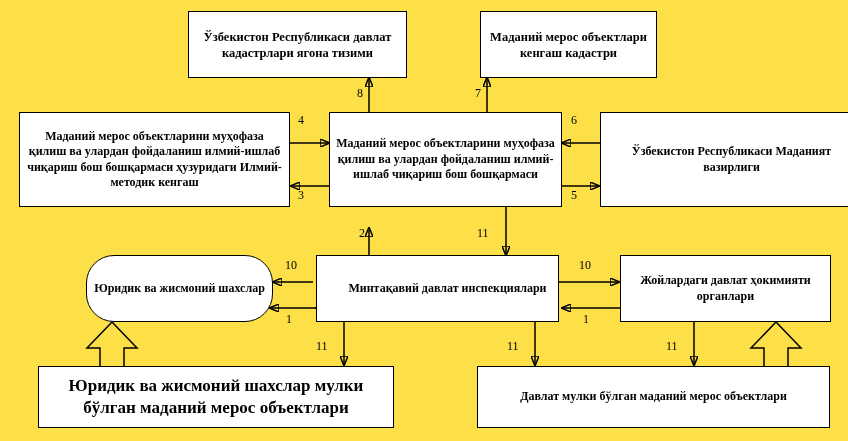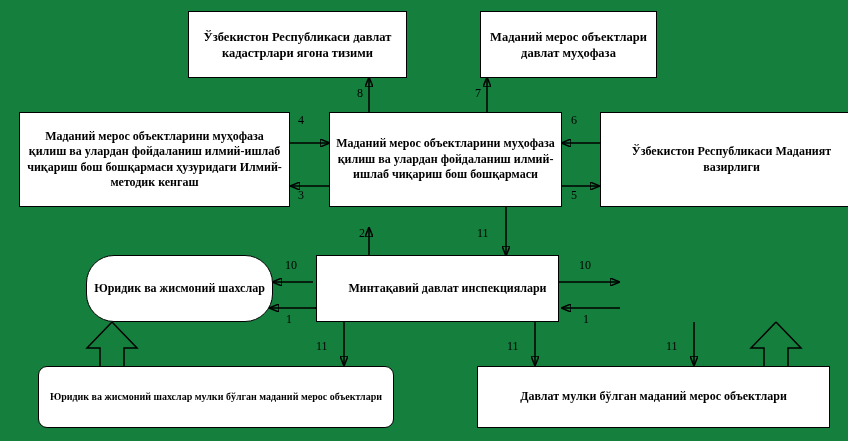--- a/index.html
+++ b/index.html
@@ -4,21 +4,21 @@
 <style>
   html, body {
     margin: 0;
     padding: 0;
     background: #ffffff;
   }
   #canvas {
     position: relative;
     width: 848px;
     height: 441px;
-    background: #15803d;
+    background: #fde047;
     font-family: "Liberation Serif", "DejaVu Serif", serif;
     overflow: hidden;
   }
   .box {
     position: absolute;
     box-sizing: border-box;
     border: 1.6px solid #000000;
     background: #ffffff;
     display: flex;
     align-items: center;
@@ -109,21 +109,21 @@
     <polyline class="hollow" points="112,322 137,348 124,348 124,368 100,368 100,348 87,348 112,322"></polyline>
 
     <polyline class="hollow" points="776,322 801,348 788,348 788,368 764,368 764,348 751,348 776,322"></polyline>
   </svg>
 
   <div class="box" style="left:188px; top:11px; width:219px; height:67px; font-size:12.5px;">
     <span>Ўзбекистон Республикаси давлат кадастрлари ягона тизими</span>
   </div>
 
   <div class="box" style="left:480px; top:11px; width:177px; height:67px; font-size:12.5px;">
-    <span>Маданий мерос объектлари давлат муҳофаза</span>
+    <span>Маданий мерос объектлари кенгаш кадастри</span>
   </div>
 
   <div class="box" style="left:19px; top:112px; width:271px; height:95px; font-size:12px;">
     <span>Маданий мерос объектларини муҳофаза қилиш ва улардан фойдаланиш илмий-ишлаб чиқариш бош бошқармаси ҳузуридаги Илмий-методик кенгаш</span>
   </div>
 
   <div class="box" style="left:329px; top:112px; width:233px; height:95px; font-size:12px;">
     <span>Маданий мерос объектларини муҳофаза қилиш ва улардан фойдаланиш илмий-ишлаб чиқариш бош бошқармаси</span>
   </div>
 
@@ -132,22 +132,25 @@
   </div>
 
   <div class="box" style="left:86px; top:255px; width:187px; height:67px; font-size:12px;border-radius:28px;">
     <span>Юридик ва жисмоний шахслар</span>
   </div>
 
   <div class="box" style="left:316px; top:255px; width:243px; height:67px; font-size:12px;padding-left:20px;">
     <span>Минтақавий давлат инспекциялари</span>
   </div>
 
+  <div class="box" style="left:620px; top:255px; width:211px; height:67px; font-size:12px;">
+    <span>Жойлардаги давлат ҳокимияти органлари</span>
+  </div>
 
-  <div class="box" style="left:38px; top:366px; width:356px; height:62px; font-size:10px;border-radius:9px;">
+  <div class="box" style="left:38px; top:366px; width:356px; height:62px; font-size:17px;">
     <span>Юридик ва жисмоний шахслар мулки бўлган маданий мерос объектлари</span>
   </div>
 
   <div class="box" style="left:477px; top:366px; width:353px; height:62px; font-size:12px;">
     <span>Давлат  мулки бўлган маданий мерос объектлари</span>
   </div>
 
   <div class="lbl" style="left:357px; top:86px;">8</div>
   <div class="lbl" style="left:475px; top:86px;">7</div>
   <div class="lbl" style="left:298px; top:113px;">4</div>

